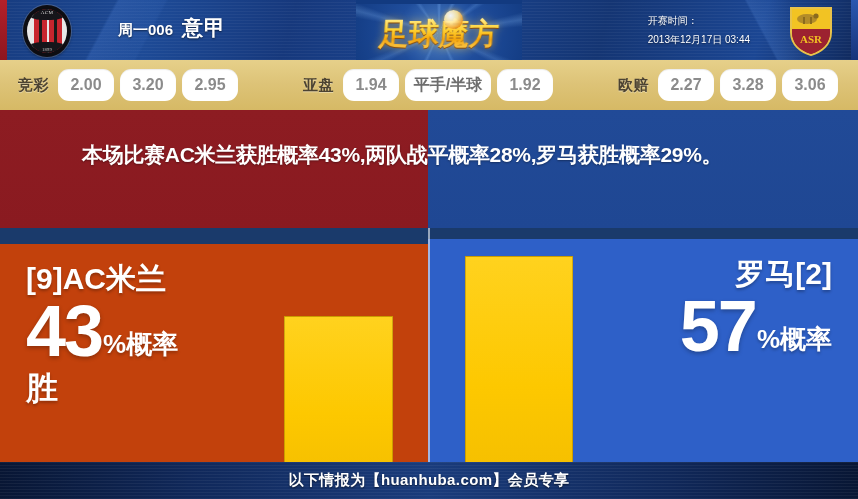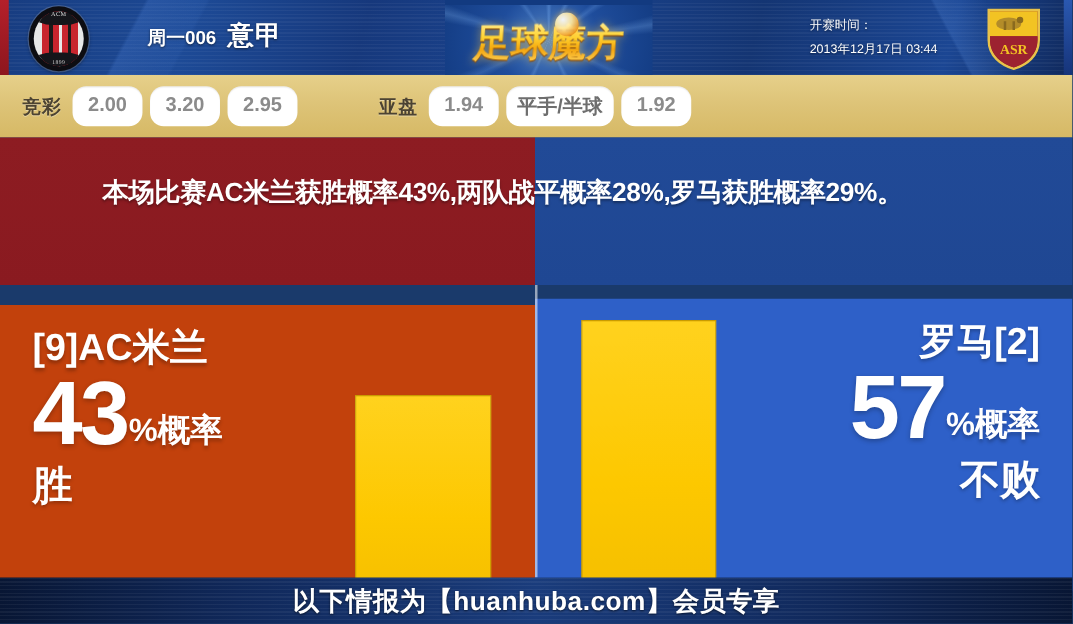--- a/index.html
+++ b/index.html
@@ -258,21 +258,21 @@
     display: flex; align-items: center; justify-content: center;
     overflow: hidden;
   }
   .footer-stripes {
     position: absolute; inset: 0;
     background-image: repeating-linear-gradient(0deg, rgba(255,255,255,0.05) 0px, rgba(255,255,255,0.05) 1px, rgba(0,0,0,0) 1px, rgba(0,0,0,0) 3px);
     pointer-events: none;
   }
   .footer-text {
     position: relative;
-    color: #ffffff; font-size: 21px; font-weight: bold;
+    color: #ffffff; font-size: 15px; font-weight: bold;
     letter-spacing: 0.4px;
     text-shadow: 0 1px 2px rgba(0,0,0,0.6);
   }
 </style>
 </head>
 <body>
 
 <div id="page">
 
   <div class="header">
@@ -325,20 +325,26 @@
       <span class="odds-cell">2.00</span>
       <span class="odds-cell">3.20</span>
       <span class="odds-cell">2.95</span>
     </div>
     <div class="odds-group g2">
       <span class="odds-name">亚盘</span>
       <span class="odds-cell">1.94</span>
       <span class="odds-cell wide">平手/半球</span>
       <span class="odds-cell">1.92</span>
     </div>
+    <div class="odds-group g3">
+      <span class="odds-name">欧赔</span>
+      <span class="odds-cell">2.27</span>
+      <span class="odds-cell">3.28</span>
+      <span class="odds-cell">3.06</span>
+    </div>
   </div>
 
   <div class="summary">
     <div class="left"></div>
     <div class="right"></div>
     <div class="summary-text">本场比赛AC米兰获胜概率43%,两队战平概率28%,罗马获胜概率29%。</div>
   </div>
 
   <div class="main">
 
@@ -355,21 +361,20 @@
     </div>
 
     <div class="panel-right">
       <div class="bar bar-right"></div>
       <div class="team-block team-right">
         <div class="team-name">罗马[2]</div>
         <div class="pct-row">
           <span class="pct-num">57</span>
           <span class="pct-unit">%概率</span>
         </div>
-        <div class="team-verdict">不败</div>
       </div>
     </div>
   </div>
   <div class="panel-split"></div>
 
   <div class="footer">
     <div class="footer-stripes"></div>
     <div class="footer-text">以下情报为【huanhuba.com】会员专享</div>
   </div>
 

